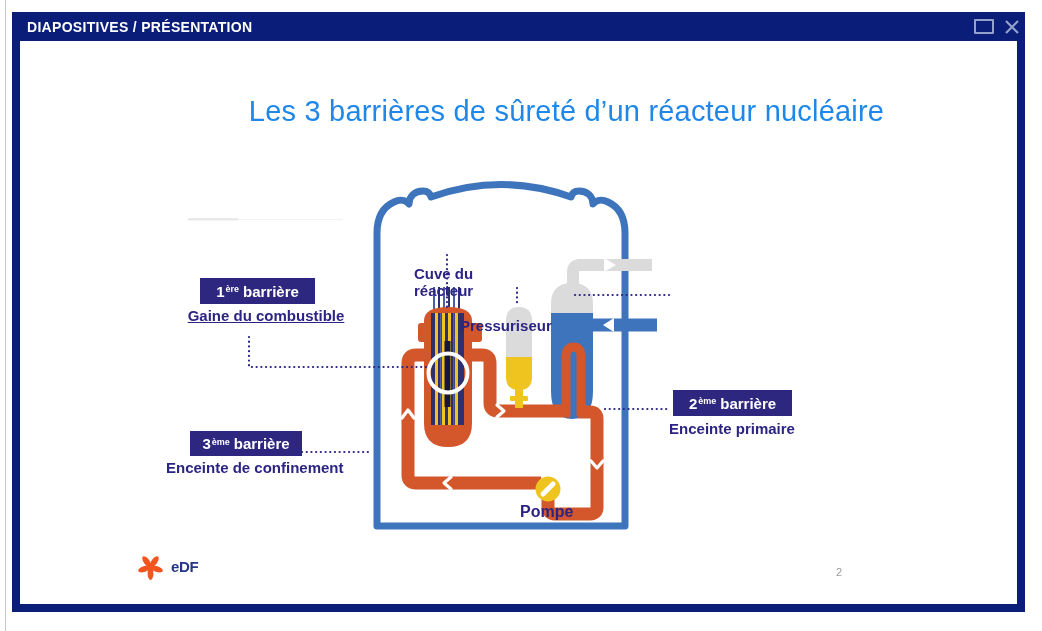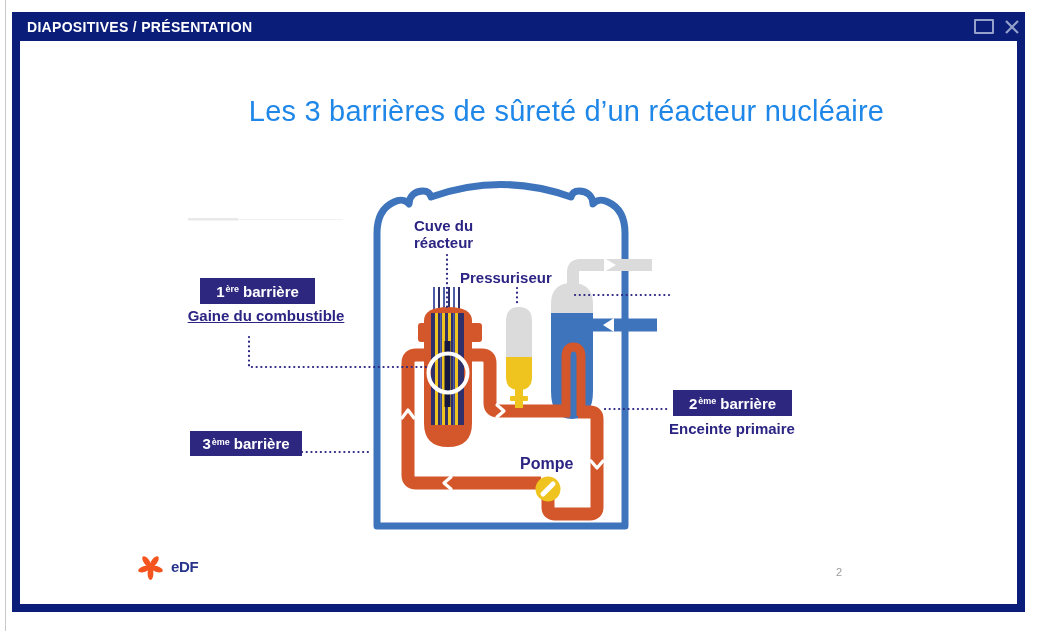--- a/index.html
+++ b/index.html
@@ -23,21 +23,21 @@
     padding:0 8px 8px 8px;
   }
   .slide{position:relative;width:997px;height:563px;background:#ffffff;overflow:hidden;}
   
   .slide-title{
     position:absolute;top:54px;left:0;width:100%;text-align:center;
     font-size:29px;color:#1f87e8;font-weight:400;letter-spacing:.2px;padding-left:48px;
   }
   .diagram-svg{position:absolute;left:0;top:0;}
   .lbl{
-    position:absolute;color:#2b2483;font-size:15px;font-weight:600;line-height:17px;
+    position:absolute;color:#2b2483;font-size:15px;font-weight:600;line-height:17px;margin-top:48px;
   }
   .badge{
     position:absolute;background:#2e2780;color:#ffffff;font-size:15px;font-weight:600;
     display:flex;align-items:center;justify-content:center;line-height:1;
   }
   .badge sup{font-size:9px;vertical-align:super;line-height:0;margin:-4px 1px 0 1px;}
   .badge .bword{margin-left:3px;}
   .badge-desc{position:absolute;color:#2b2483;font-size:15px;font-weight:600;text-align:center;white-space:nowrap;}
   .pompe-lbl{font-size:16px;}
   .edf-text{
@@ -195,19 +195,20 @@
           <sup>ème</sup>
           <span class="bword">barrière</span>
       </div>
       <div class="badge-desc" style="left:637px;top:379px;width:150px;">Enceinte primaire</div>
 
       <div class="badge" style="left:170px;top:390px;width:112px;height:25px;">
         <span>3</span>
           <sup>ème</sup>
           <span class="bword">barrière</span>
       </div>
+      <div class="badge-desc" style="left:146px;top:418px;width:170px;">Enceinte de confinement</div>
 
       <div class="edf-text">eDF</div>
       <div class="page-num">2</div>
 
     </div>
   </div>
 </div>
 
 </body></html>

